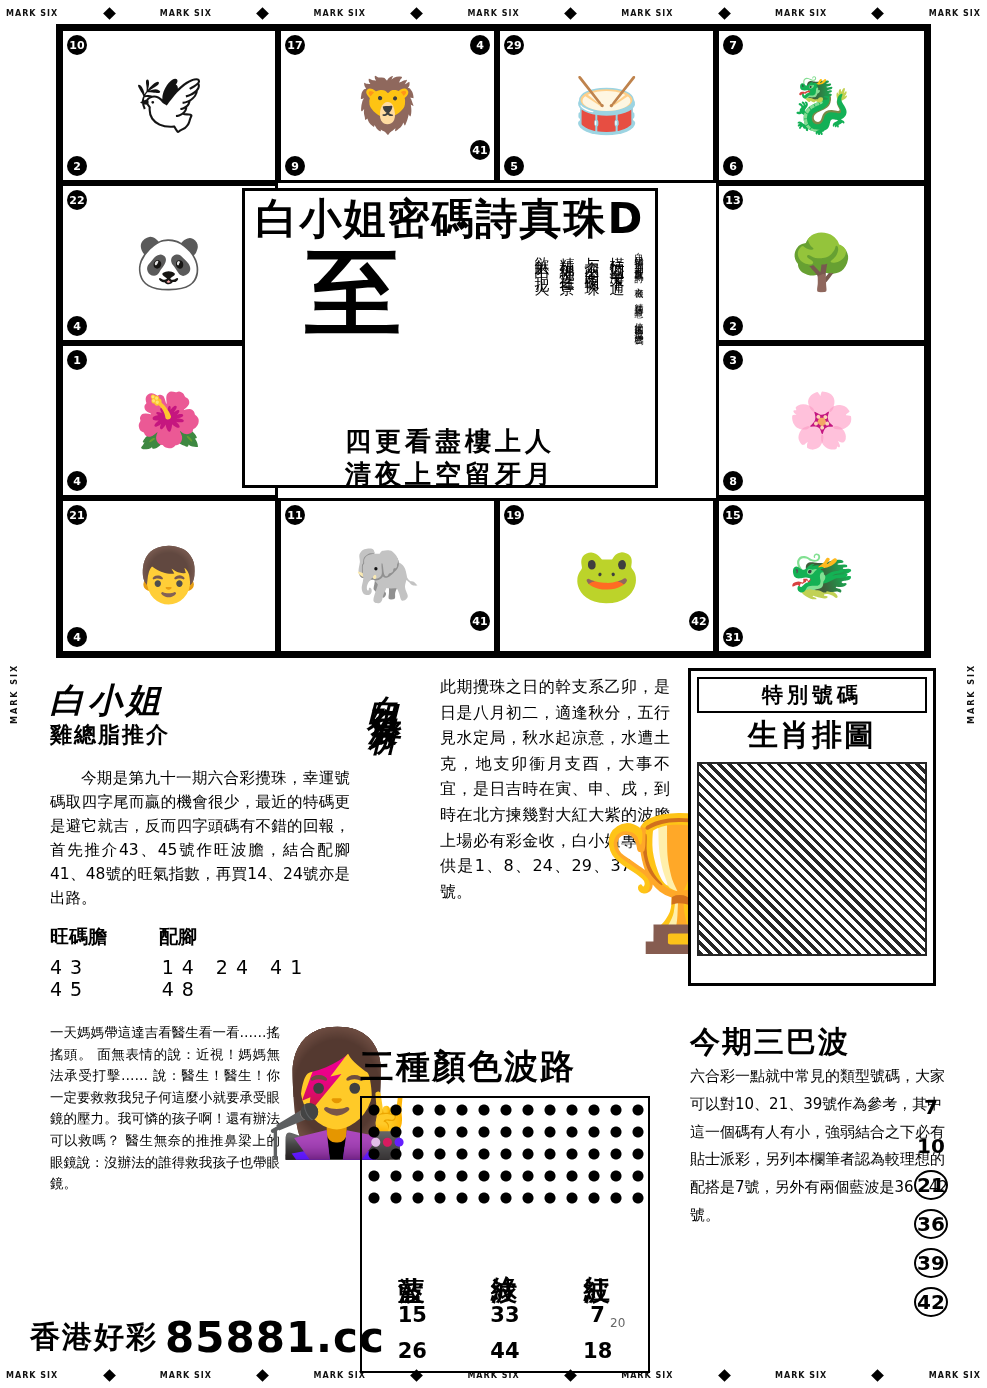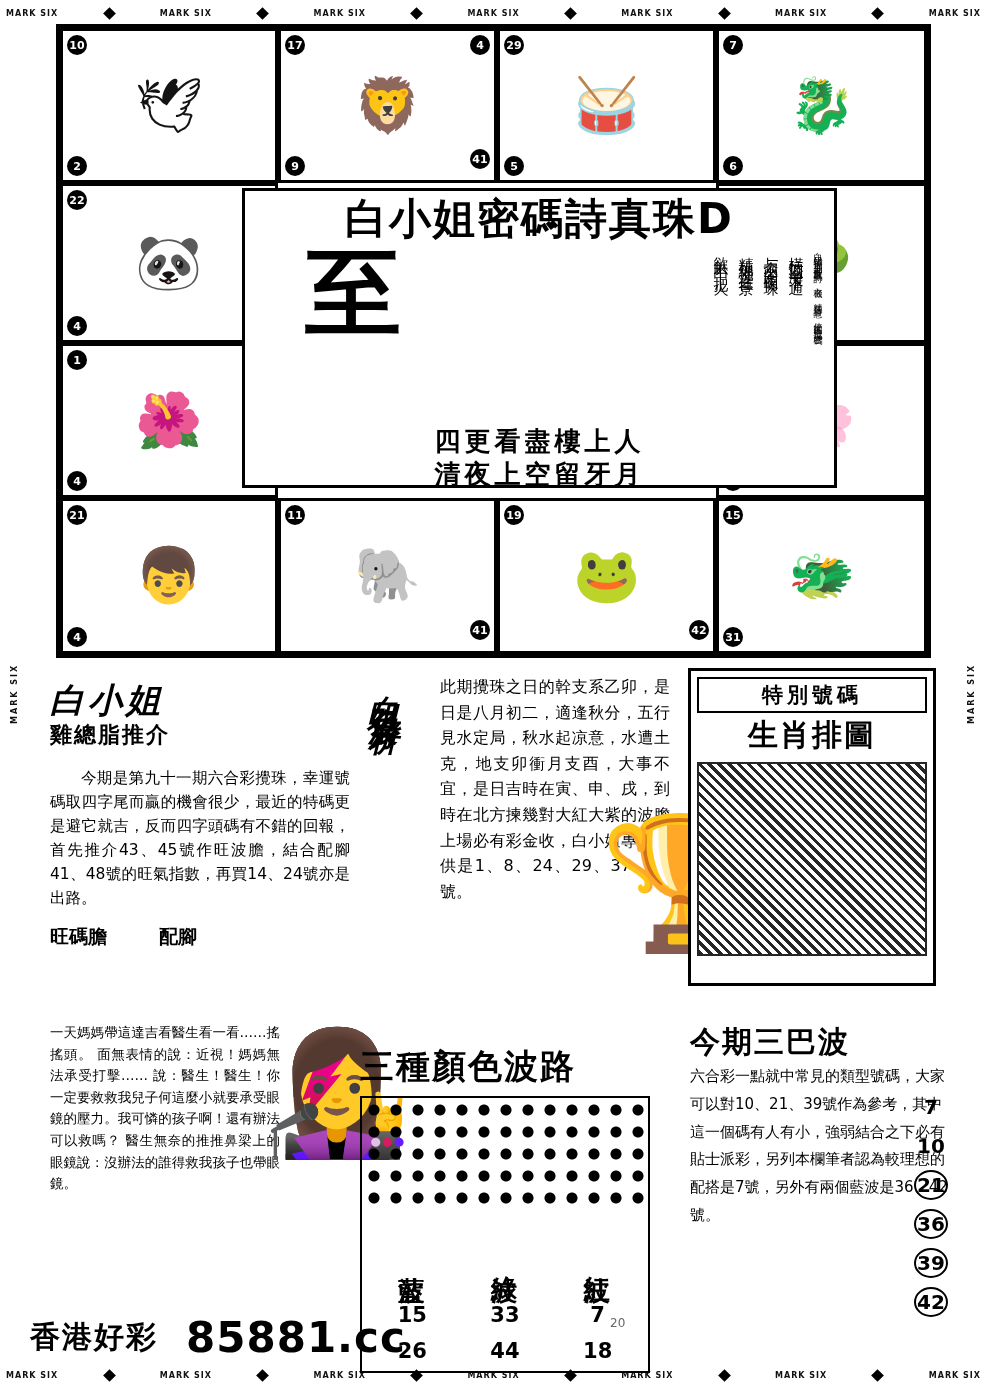--- a/index.html
+++ b/index.html
@@ -25,25 +25,25 @@
   .diamond{display:inline-block;width:9px;height:9px;background:#000;transform:rotate(45deg);margin:0 3px;vertical-align:middle;}
 
   
   .poster{position:absolute;left:56px;top:24px;width:875px;height:634px;border:4px solid #000;background:#fff;box-sizing:border-box;}
   .cellrow{display:flex;}
   .cell{border:3px solid #000;box-sizing:border-box;position:relative;background:#fff;overflow:hidden;}
   .numdot{position:absolute;width:20px;height:20px;border-radius:50%;background:#000;color:#fff;font-size:11px;font-weight:bold;display:flex;align-items:center;justify-content:center;}
   .dot-tl{top:4px;left:4px;}
   .dot-tr{top:4px;right:4px;}
   .dot-bl{bottom:4px;left:4px;}
-  .dot-br{bottom:11px;right:4px;}
+  .dot-br{bottom:20px;right:4px;}
   .blob{position:absolute;left:50%;top:50%;transform:translate(-50%,-50%);font-size:54px;line-height:1;color:#000;opacity:.92;}
 
   
-  .banner{position:absolute;left:182px;top:160px;width:595px;height:300px;border:3px solid #000;background:#fff;box-sizing:border-box;padding:6px 10px;}
+  .banner{position:absolute;left:182px;top:160px;width:416px;height:300px;border:3px solid #000;background:#fff;box-sizing:border-box;padding:6px 10px;}
   .banner-title{font-family:"DejaVu Sans",sans-serif;font-weight:bold;font-size:42px;letter-spacing:2px;text-align:center;line-height:1.05;}
   .banner-body{display:flex;justify-content:space-between;margin-top:4px;height:180px;}
   .big-char{font-size:96px;font-weight:bold;line-height:1;margin-left:50px;}
   .poem-vert{display:flex;flex-direction:row-reverse;gap:6px;font-size:15px;}
   .poem-col{writing-mode:vertical-rl;text-orientation:upright;letter-spacing:4px;}
   .poem-small{writing-mode:vertical-rl;text-orientation:upright;font-size:9px;letter-spacing:2px;}
   .banner-foot{font-size:26px;font-weight:bold;letter-spacing:4px;line-height:1.25;text-align:center;}
 
   
   .mid{position:absolute;left:40px;top:668px;width:910px;height:340px;}
@@ -87,21 +87,21 @@
   .wavecol{text-align:center;}
   .wavename{writing-mode:vertical-rl;text-orientation:upright;font-size:26px;font-weight:bold;letter-spacing:2px;height:78px;margin:0 auto;}
   .wavenums{font-size:21px;font-weight:bold;line-height:1.5;margin-top:4px;}
 
   .b-col3{position:absolute;left:650px;top:0;width:260px;}
   .b3-title{font-size:30px;font-weight:bold;letter-spacing:2px;}
   .b3-body{font-size:15px;line-height:1.85;}
   .b3-nums{position:absolute;right:-4px;top:66px;width:46px;text-align:center;font-size:20px;font-weight:bold;line-height:1.95;}
   .circled{display:inline-block;border:2px solid #000;border-radius:50%;width:30px;height:26px;line-height:26px;}
 
-  .footer{position:absolute;left:30px;bottom:26px;width:930px;display:flex;align-items:center;gap:28px;}
+  .footer{position:absolute;left:30px;bottom:26px;width:930px;display:flex;align-items:center;gap:7px;}
   .foot-left{font-size:30px;font-weight:bold;letter-spacing:2px;}
   .foot-url{font-size:42px;font-weight:bold;letter-spacing:1px;}
   .smudge{position:absolute;left:610px;bottom:58px;font-size:12px;color:#666;}
 </style>
 </head>
 <body>
 
 <div class="page">
 
   <div class="edge edge-top">
@@ -247,20 +247,24 @@
 
   <div class="mid">
 
     <div class="col-a">
       <div class="brush-title">白小姐</div>
       <div class="brush-sub">雞總脂推介</div>
       <div class="para indent">今期是第九十一期六合彩攪珠，幸運號碼取四字尾而贏的機會很少，最近的特碼更是避它就吉，反而四字頭碼有不錯的回報，首先推介43、45號作旺波膽，結合配腳41、48號的旺氣指數，再買14、24號亦是出路。</div>
       <div class="tablelabels">
         <span>旺碼膽</span>
         <span>配腳</span>
+      </div>
+      <div class="tablevals">
+        <span class="grp">43  45</span>
+        <span class="grp">14  24  41  48</span>
       </div>
     </div>
 
     <div class="col-b">
       <div class="vert-brush">白姐色波分析</div>
     </div>
 
     <div class="col-c">
       <p>此期攪珠之日的幹支系乙卯，是日是八月初二，適逢秋分，五行見水定局，秋水起凉意，水遭土克，地支卯衝月支酉，大事不宜，是日吉時在寅、申、戌，到時在北方揀幾對大紅大紫的波膽上場必有彩金收，白小姐專家提供是1、8、24、29、37、43號。</p>
     </div>

